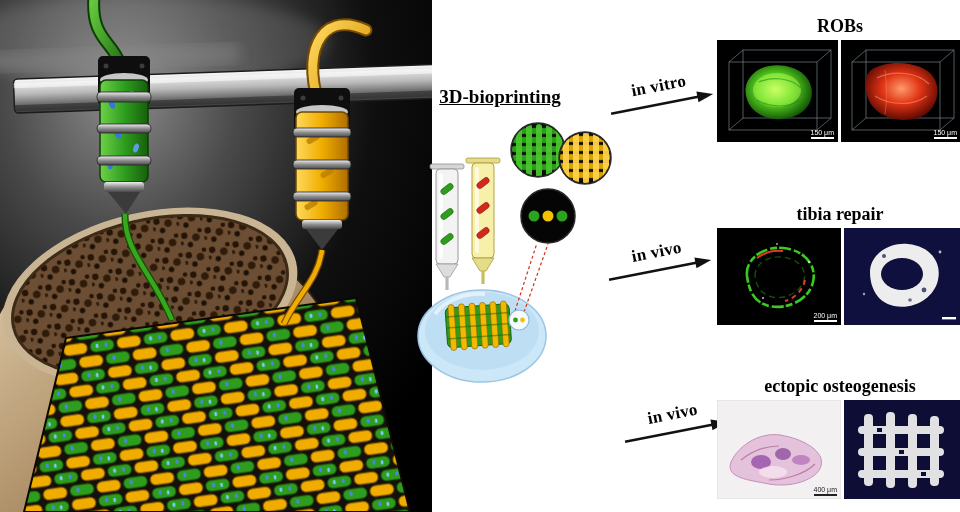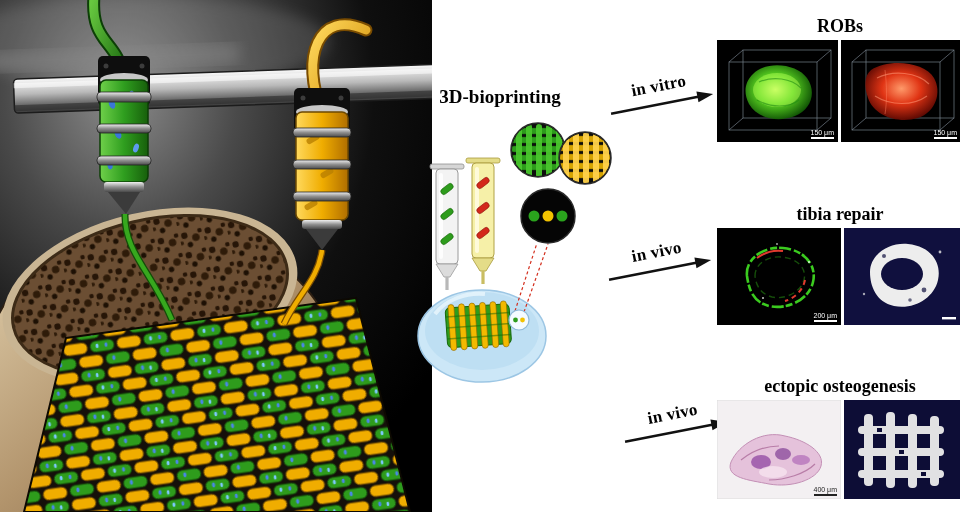--- a/index.html
+++ b/index.html
@@ -1,20 +1,20 @@
 <!DOCTYPE html>
 <html><head>
 <meta charset="utf-8">
 <style>
   body{margin:0;background:#ffffff;}
   .figure{position:relative;width:960px;height:512px;background:#ffffff;overflow:hidden;
           font-family:"Liberation Serif",serif;}
   .left-art{position:absolute;left:0;top:0;width:432px;height:512px;}
   .process-title{position:absolute;left:433px;top:86px;width:134px;text-align:center;
-                 font-weight:bold;font-size:19px;color:#000;}
+                 font-weight:bold;font-size:19px;color:#000;text-decoration:underline;}
   .schematic{position:absolute;left:415px;top:112px;}
   .arrow-group{position:absolute;display:flex;flex-direction:column;align-items:center;
                transform:rotate(-11deg);}
   .arrow-label{font-weight:bold;font-size:17px;color:#000;letter-spacing:.3px;white-space:nowrap;}
   .arrow-svg{margin-top:1px;}
   .result{position:absolute;width:246px;}
   .result-title{text-align:center;font-weight:bold;font-size:18px;color:#000;height:26px;line-height:24px;}
   .result-images{display:flex;gap:3px;}
   .imgbox{position:relative;}
   .imgbox svg{display:block;}

